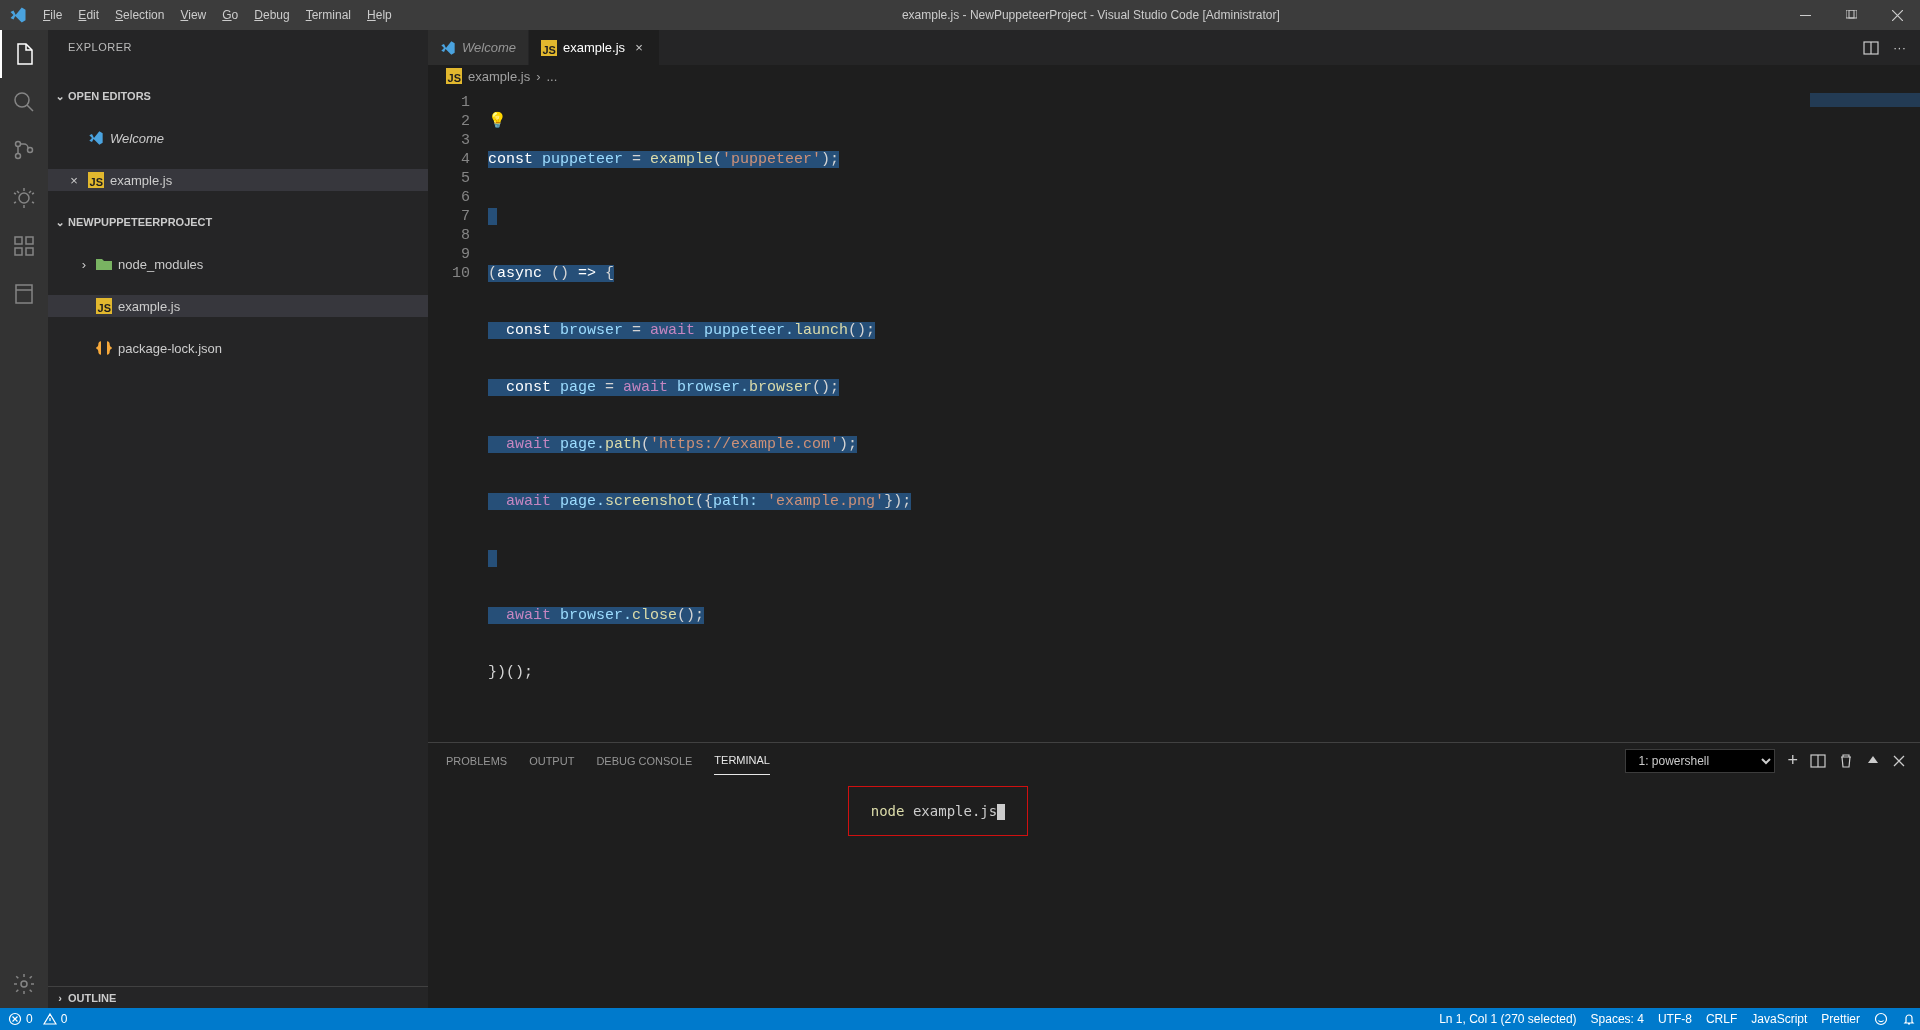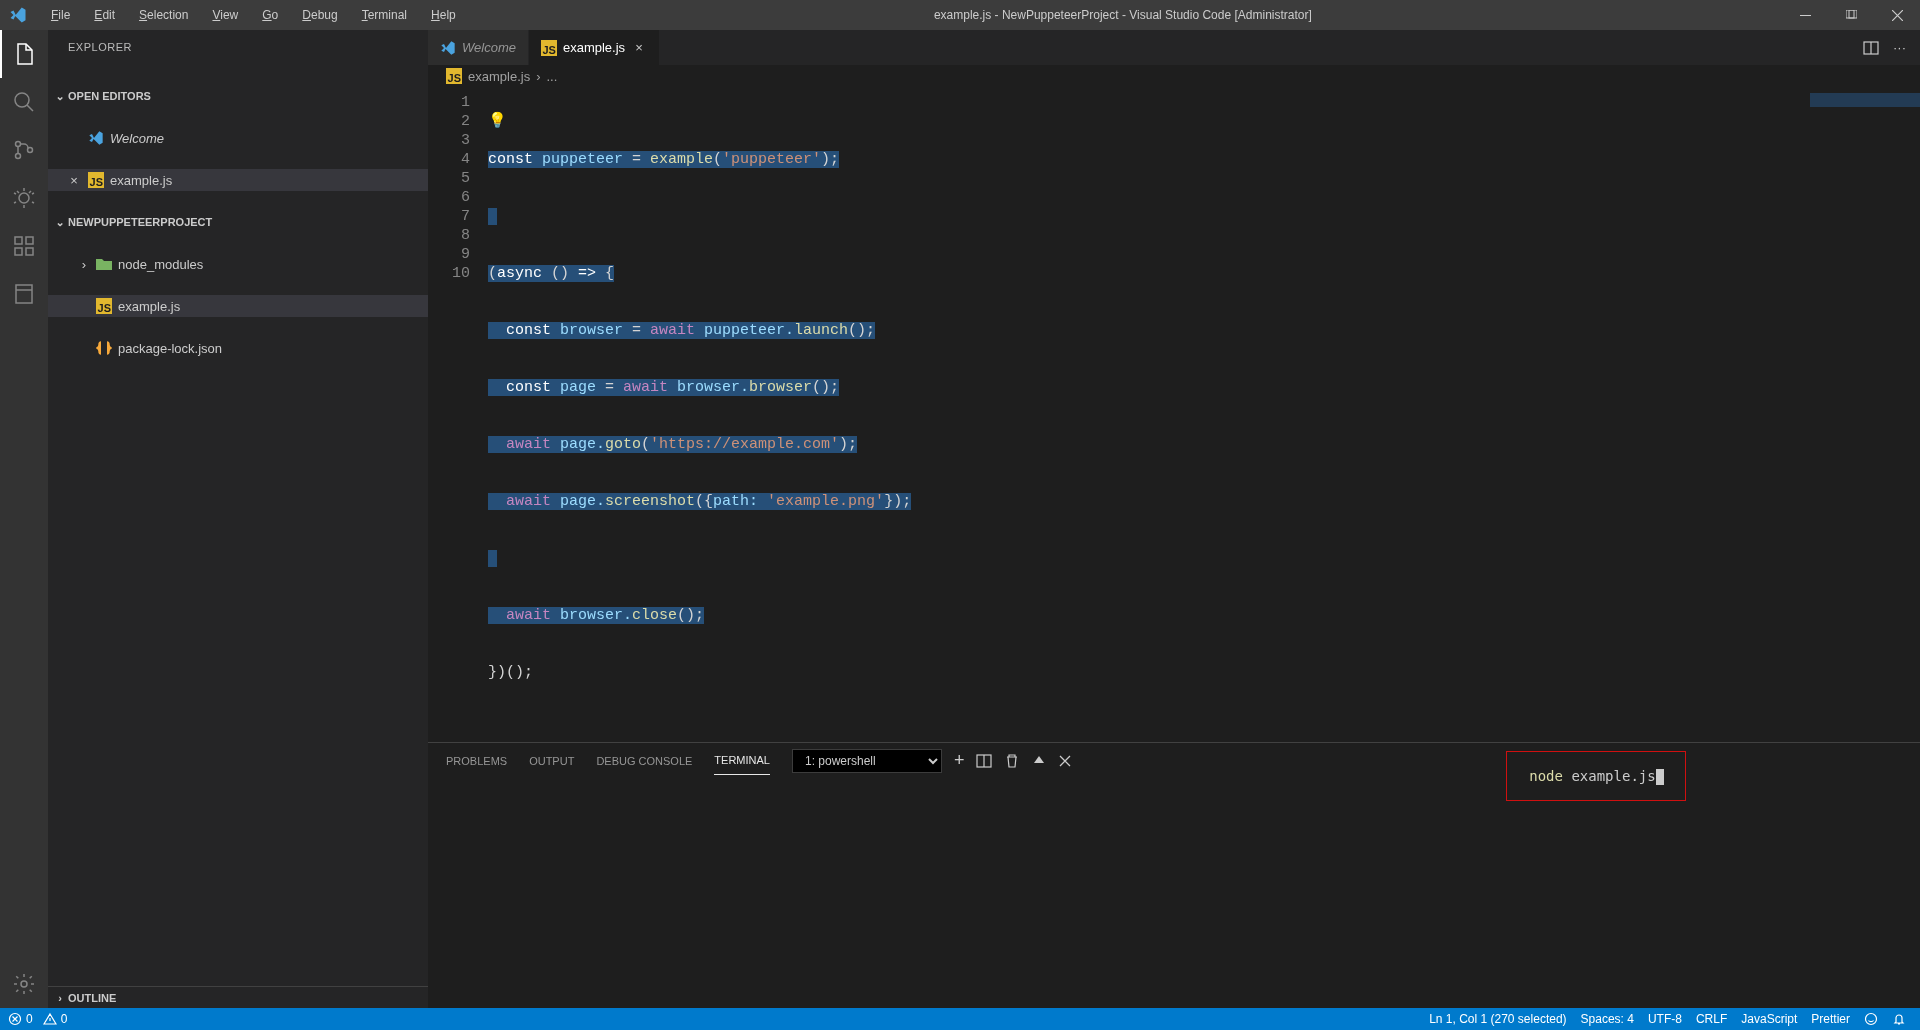--- a/index.html
+++ b/index.html
@@ -18,21 +18,21 @@
 .titlebar {
   height: 30px;
   background: #3c3c3c;
   display: flex;
   align-items: center;
   color: #cccccc;
   font-size: 12px;
 }
 .titlebar .logo { width: 35px; display:flex; align-items:center; justify-content:center; }
 .titlebar .menus { display: flex; }
-.titlebar .menus span { padding: 0 8px; cursor: pointer; margin-left: 8px; }
+.titlebar .menus span { padding: 0 8px; cursor: pointer; }
 .titlebar .menus span u { text-decoration: underline; }
 .titlebar .title { flex: 1; text-align: center; }
 .titlebar .winctl { display: flex; }
 .titlebar .winctl div { width: 46px; height: 30px; display:flex; align-items:center; justify-content:center; cursor:pointer; }
 
 .main { flex: 1; display: flex; min-height:0; }
 .activitybar {
   width: 48px;
   background: #333333;
   display: flex;
@@ -84,36 +84,36 @@
 .sel { background:#264f78; }
 .kw { color:#ffffff; }
 .kw2 { color:#c586c0; }
 .fn { color:#dcdcaa; }
 .var { color:#9cdcfe;text-align:center; }
 .str { color:#ce9178; }
 .pun { color:#d4d4d4; }
 .lightbulb { color:#ffcc00; position:absolute; left:0; top:25px; }
 .minimap { position:absolute; right:0; top:6px; width:110px; height:14px; background:#264f78; opacity:0.6; }
 
-.panel { height:266px; border-top:1px solid #414141; background:#1e1e1e; display:flex; flex-direction:row; }
+.panel { height:266px; border-top:1px solid #414141; background:#1e1e1e; display:flex; flex-direction:column; }
 .panel-tabs { height:35px; display:flex; align-items:center; gap:22px; padding-left:18px; font-size:11px; }
 .panel-tabs .pt { color:#969696; cursor:pointer; padding:8px 0; }
 .panel-tabs .pt.active { color:#e7e7e7; border-bottom:1px solid #e7e7e7; }
 .panel-tabs .right { margin-left:auto; display:flex; align-items:center; gap:12px; padding-right:14px; }
 .panel-select { background:#000000; color:#ccc; border:1px solid #3c3c3c; height:24px; padding:0 8px; width:150px; font-size:12px; }
 .panel-body { flex:1; position:relative; font-family:Consolas,monospace; font-size:14px; color:#ccc; }
 .highlight-box { position:absolute; left:396px; top:8px; width:180px; height:50px; border:1px solid #d01010; display:flex; align-items:center; justify-content:center;margin-left:24px; }
 .highlight-box .cmd .y { color:#dcdcaa; }
 .cursor-block { display:inline-block; width:8px; height:16px; background:#ccc; vertical-align:middle; }
 
 .statusbar {
   height:22px; background:#007acc; color:#fff; display:flex; align-items:center; font-size:12px;
 }
 .statusbar .left { display:flex; align-items:center; gap:10px; padding-left:8px; }
-.statusbar .right { margin-left:auto; display:flex; align-items:center; gap:14px; padding-right:14px; }
+.statusbar .right { margin-left:auto; display:flex; align-items:center; gap:14px; padding-right:4px; }
 .statusbar .item { cursor:pointer; display:flex; align-items:center; gap:4px; }
 svg { display:block; }
 </style>
 </head>
 <body>
 
 <div class="titlebar">
   <div class="logo">
     <svg width="18" height="18" viewBox="0 0 24 24">
         <path fill="#4aa3df" d="M17 2l5 3v14l-5 3-9-9 9-11zM2 8l4-2 3 6-3 6-4-2 4-4-4-4z"></path>
@@ -302,21 +302,21 @@
           <div>9</div>
           <div>10</div>
         </div>
         <div class="code">
           <span class="lightbulb">💡</span>
           <div class="line"><span class="sel"><span class="kw">const </span><span class="var">puppeteer </span><span class="pun">= </span><span class="fn">example</span><span class="pun">(</span><span class="str">'puppeteer'</span><span class="pun">);</span></span></div>
           <div class="line"><span class="sel">&nbsp;</span></div>
           <div class="line"><span class="sel"><span class="pun">(</span><span class="kw">async </span><span class="pun">() </span><span class="kw">=&gt; </span><span class="pun">{</span></span></div>
           <div class="line"><span class="sel"><span>  </span><span class="kw">const </span><span class="var">browser </span><span class="pun">= </span><span class="kw2">await </span><span class="var">puppeteer.</span><span class="fn">launch</span><span class="pun">();</span></span></div>
           <div class="line"><span class="sel"><span>  </span><span class="kw">const </span><span class="var">page </span><span class="pun">= </span><span class="kw2">await </span><span class="var">browser.</span><span class="fn">browser</span><span class="pun">();</span></span></div>
-          <div class="line"><span class="sel"><span>  </span><span class="kw2">await </span><span class="var">page.</span><span class="fn">goto</span><span class="pun">(</span><span class="str">'https://example.com'</span><span class="pun">);</span></span></div>
+          <div class="line"><span class="sel"><span>  </span><span class="kw2">await </span><span class="var">page.</span><span class="fn">path</span><span class="pun">(</span><span class="str">'https://example.com'</span><span class="pun">);</span></span></div>
           <div class="line"><span class="sel"><span>  </span><span class="kw2">await </span><span class="var">page.</span><span class="fn">screenshot</span><span class="pun">({</span><span class="var">path: </span><span class="str">'example.png'</span><span class="pun">});</span></span></div>
           <div class="line"><span class="sel">&nbsp;</span></div>
           <div class="line"><span class="sel"><span>  </span><span class="kw2">await </span><span class="var">browser.</span><span class="fn">close</span><span class="pun">();</span></span></div>
           <div class="line"><span class="pun">})();</span></div>
           <div class="minimap"></div>
         </div>
       </div>
 
       <div class="panel">
         <div class="panel-tabs">

